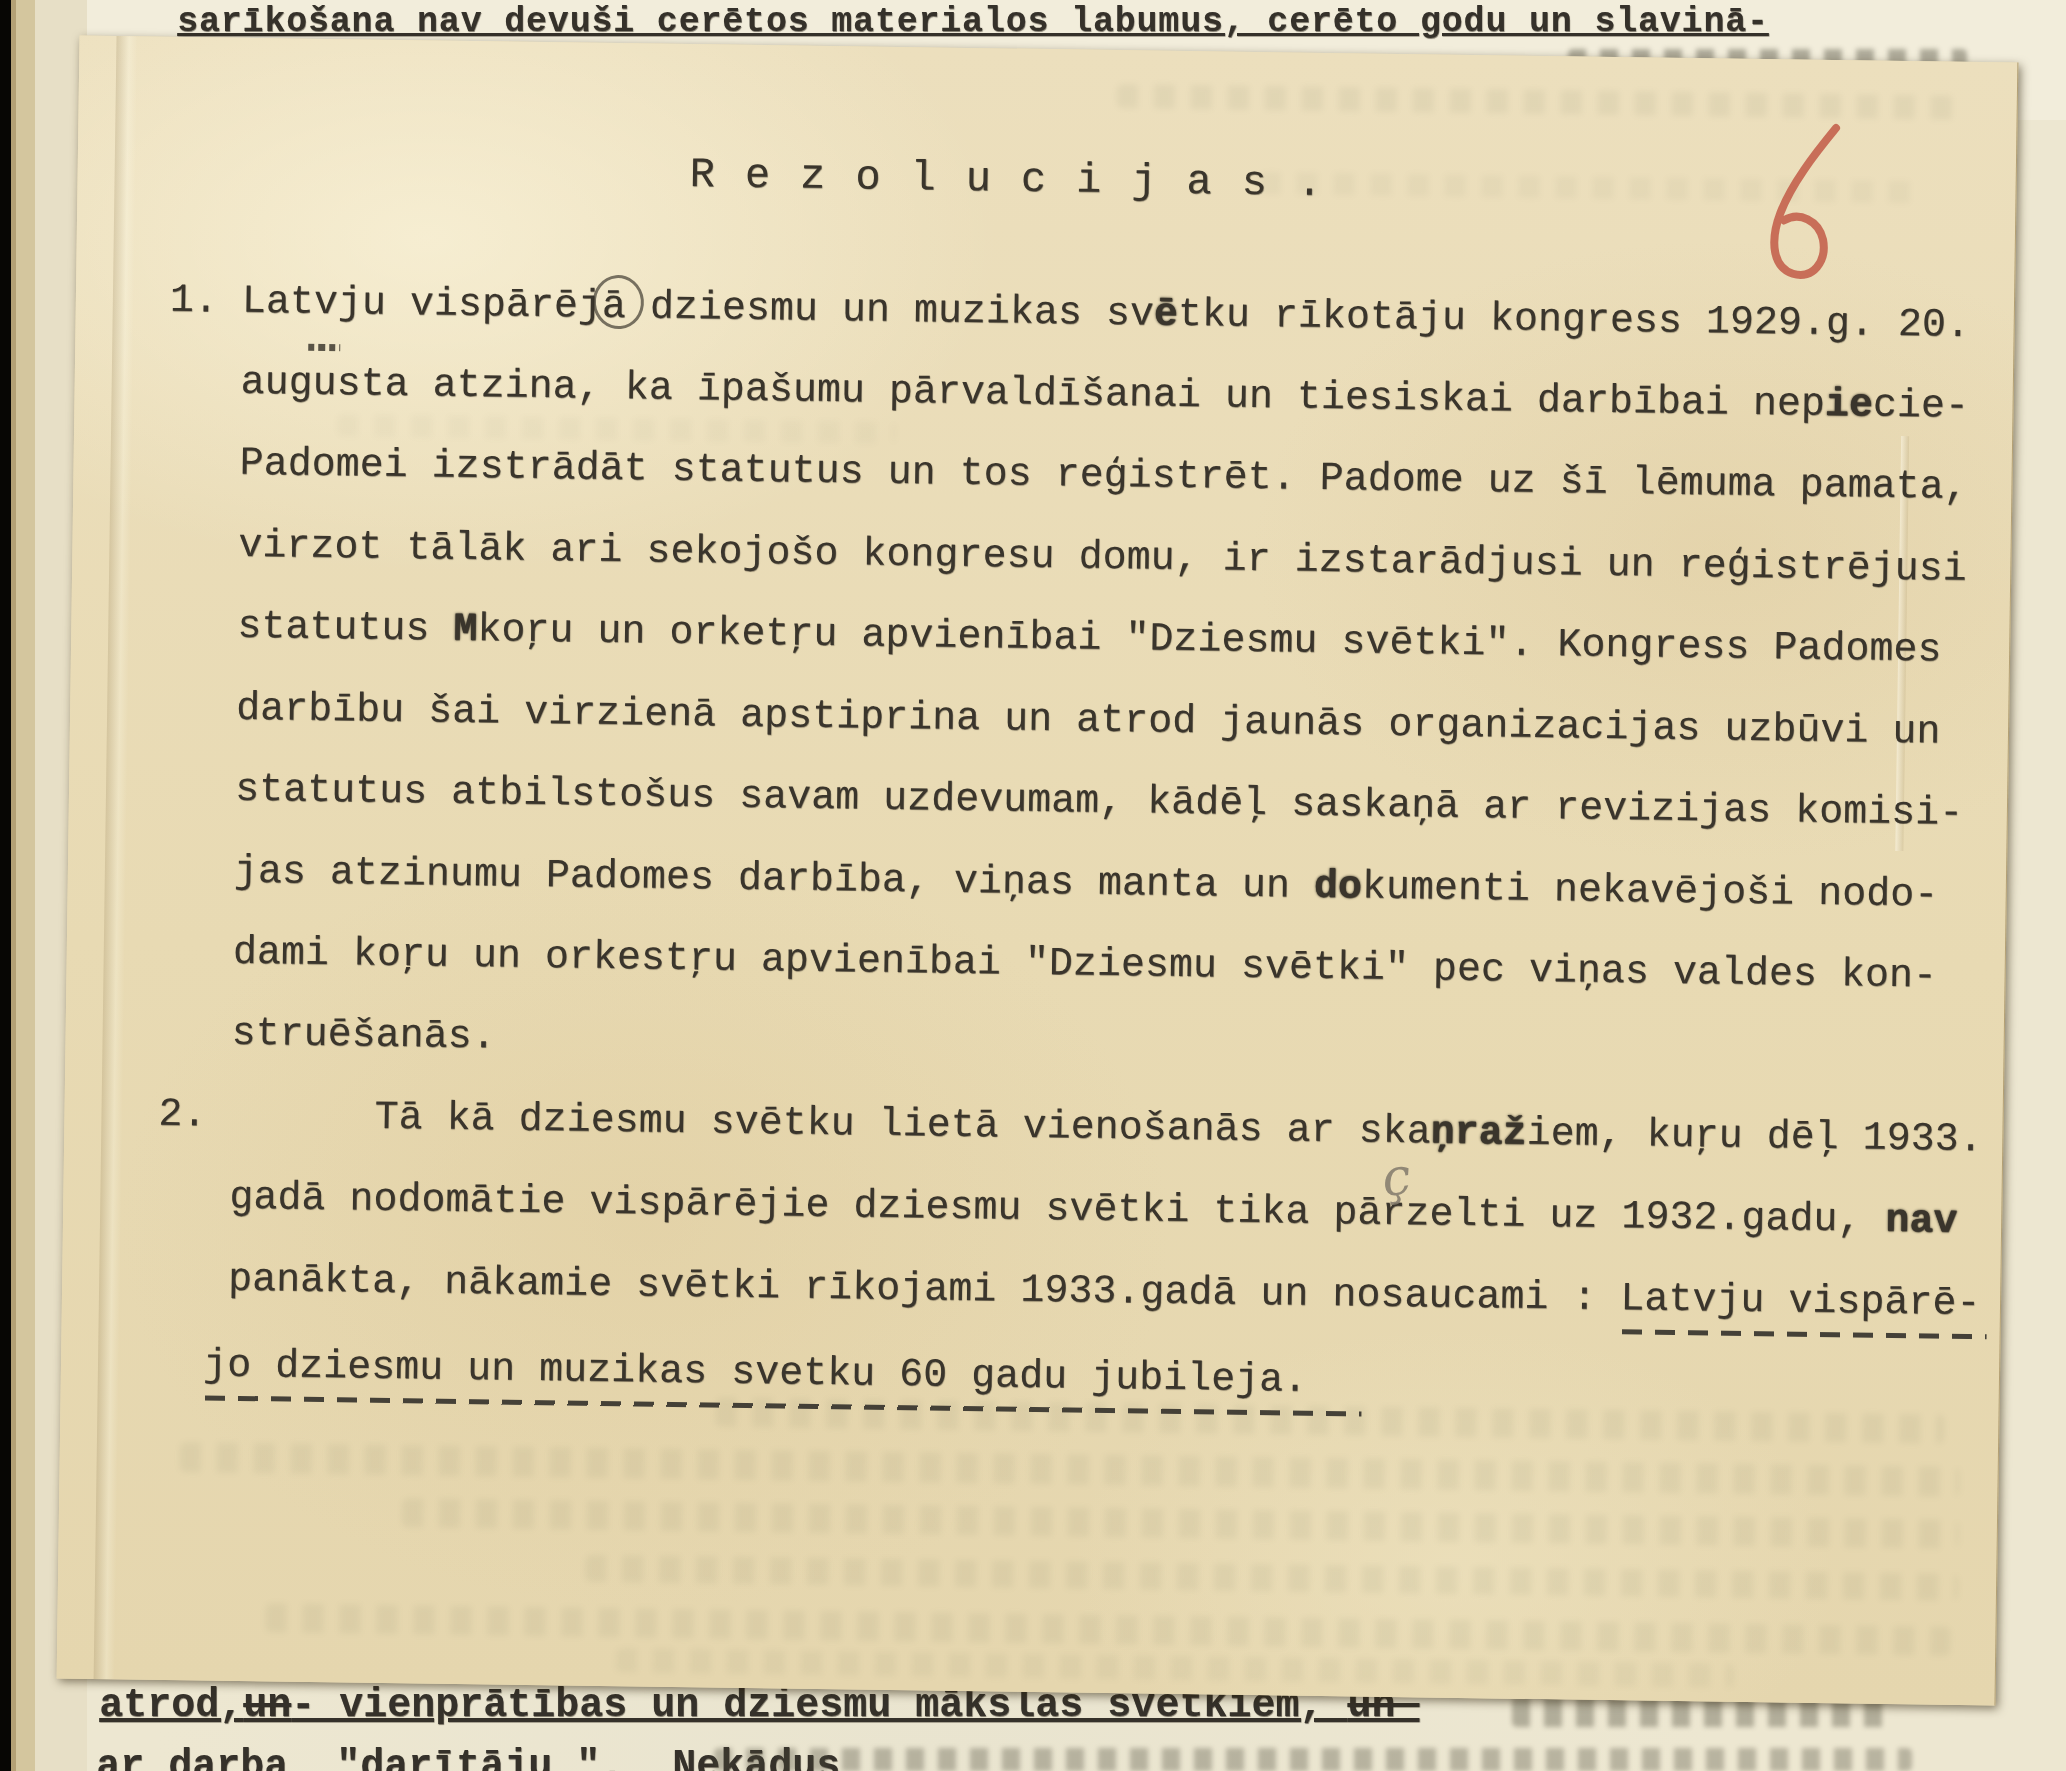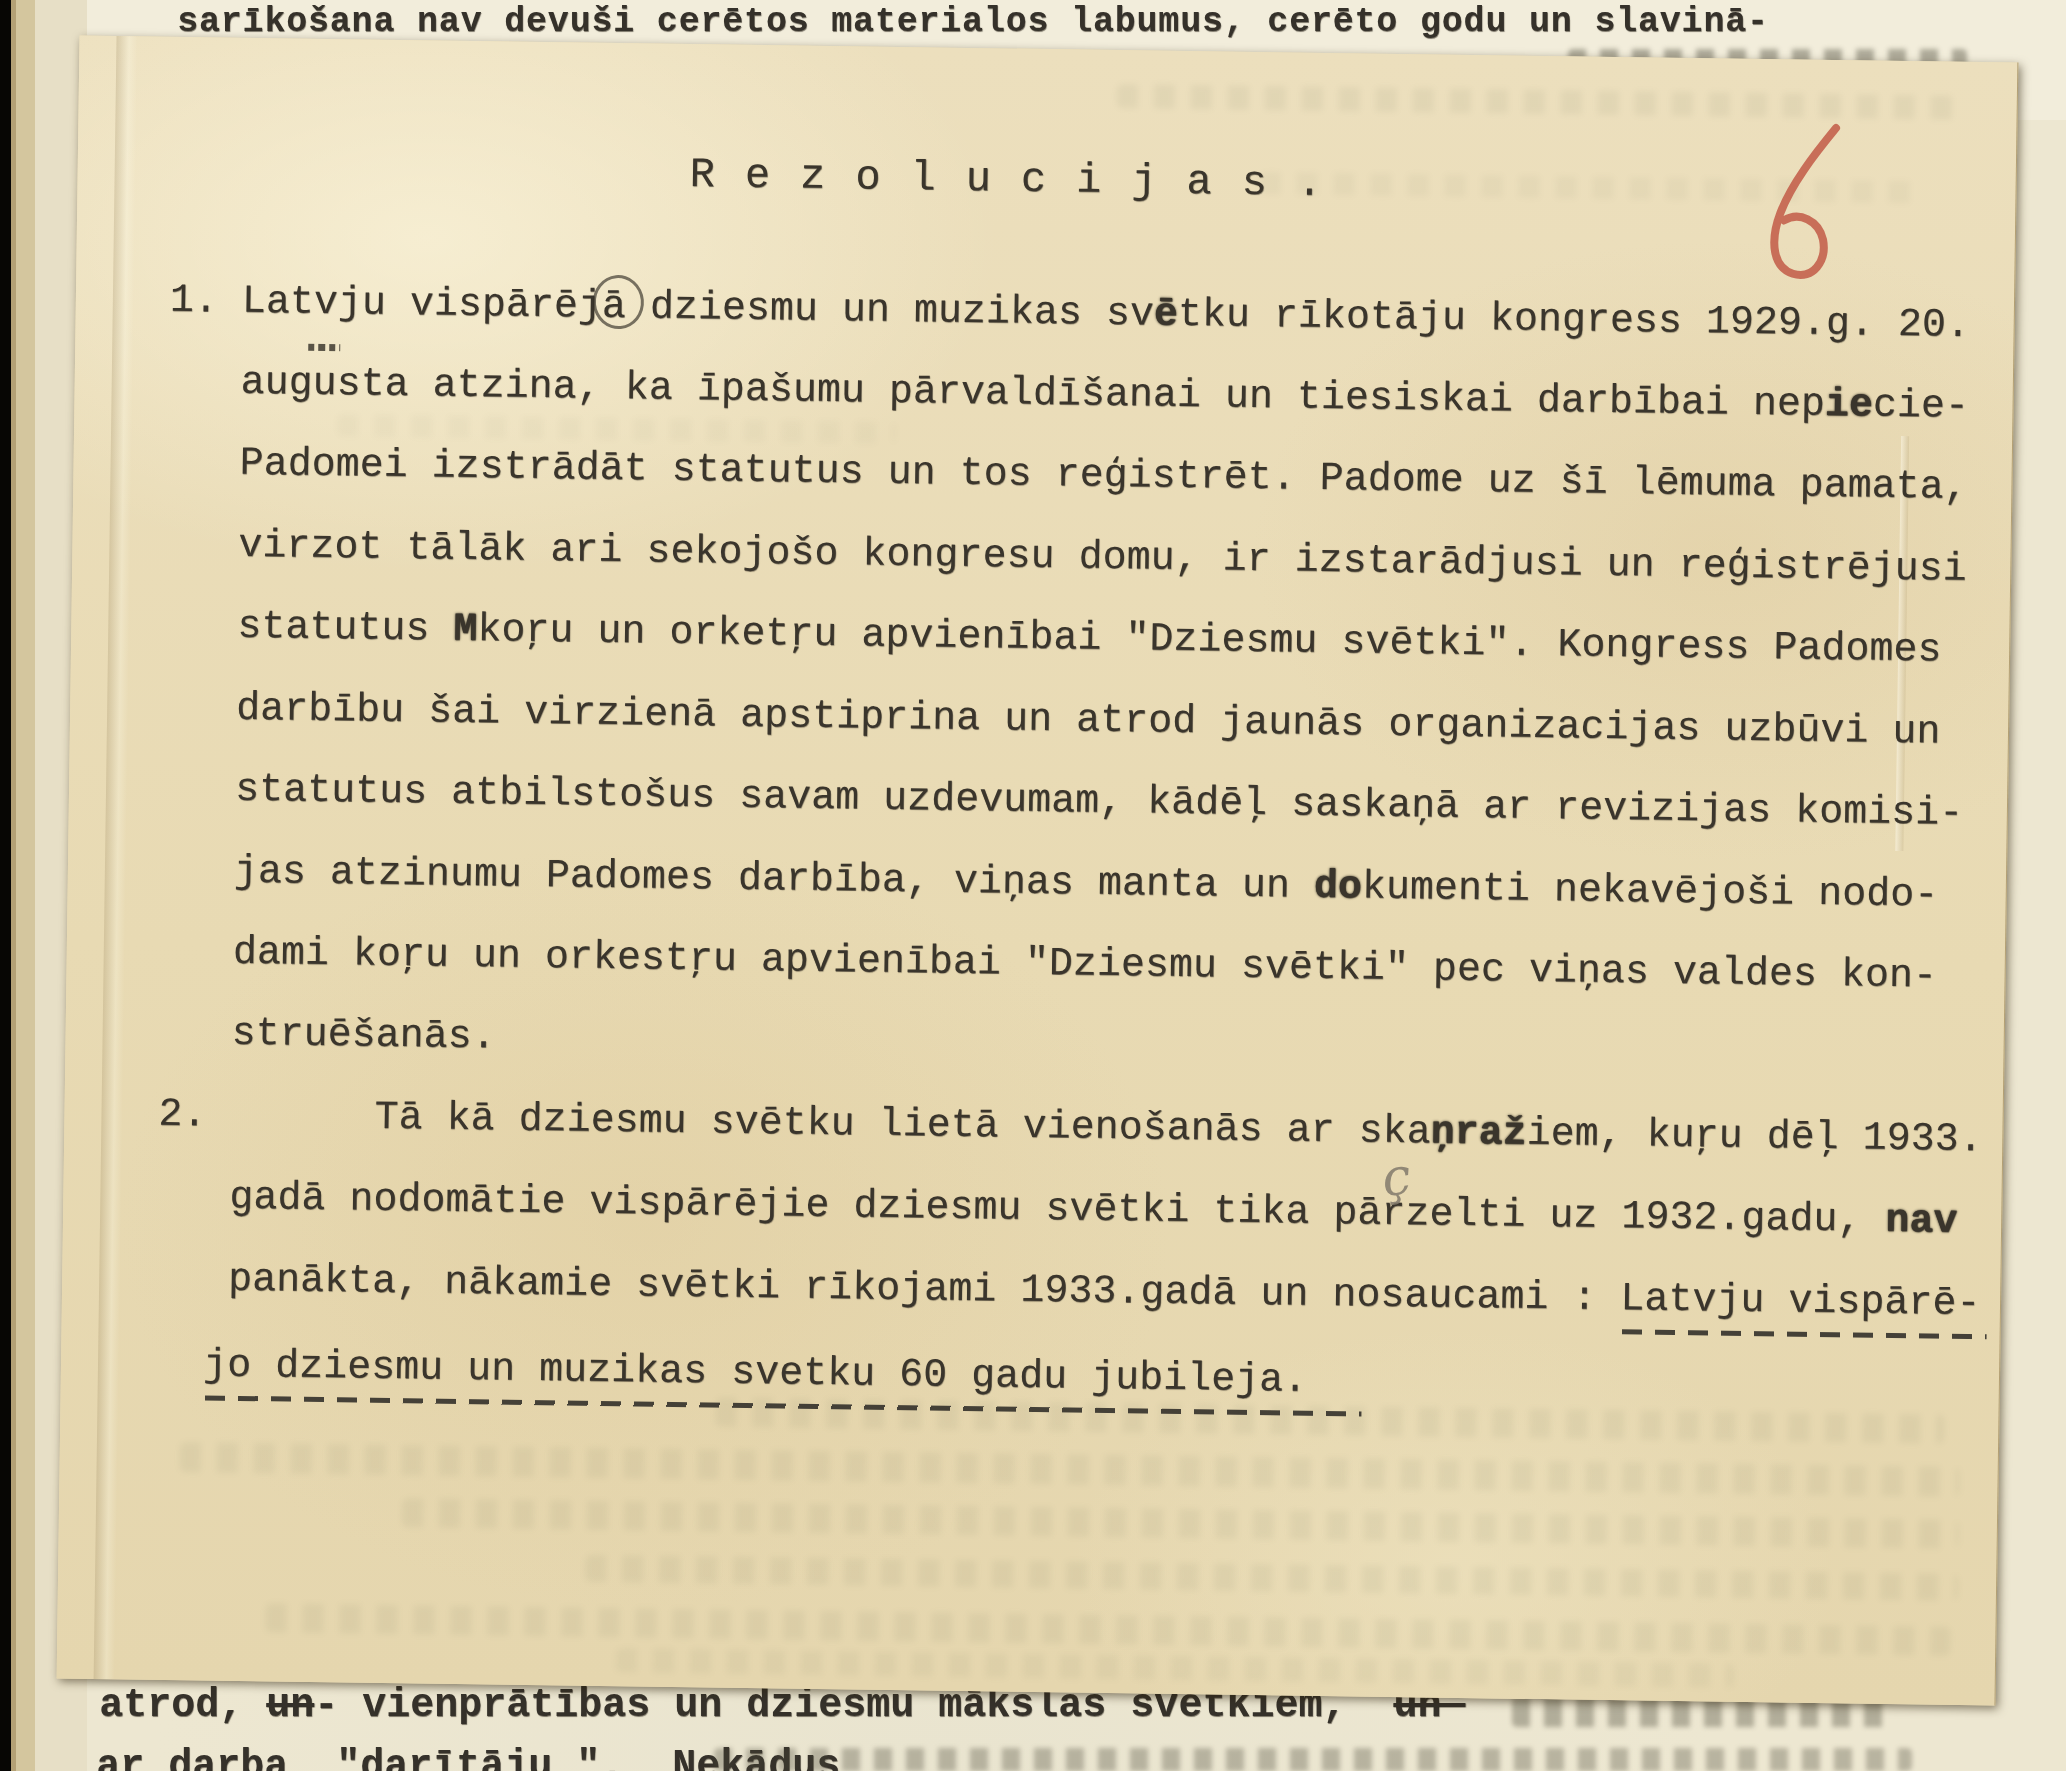--- a/index.html
+++ b/index.html
@@ -12,25 +12,25 @@
   
   #underlay{
     position:absolute;left:11.2px;top:0;width:2055px;height:1772px;
     background-color:#ede7d1;
     background-image:
       linear-gradient(90deg,#b4a175 0 4.8px,#d4c69e 4.8px 24px,#e7dfc6 24px 76px,rgba(0,0,0,0) 76px),
       linear-gradient(180deg,#f2eddb 0 120px,rgba(0,0,0,0) 120px),
       radial-gradient(1118px 399px at 45% 99%,#e9e4cf 0%,rgba(0,0,0,0) 70%);
   }
   .uline{position:absolute;white-space:pre;color:#35312a;
-    text-shadow:0.5px 0.6px 0.8px rgba(50,44,34,.6);}
+    text-shadow:0.5px 0.6px 0.8px rgba(50,44,34,.6);text-decoration:underline;}
   #under-top-line{left:166px;top:1.6px;font-size:35px;font-weight:700;letter-spacing:0.8px;}
   #under-line-a{left:88px;top:1683px;font-size:40px;font-weight:700;}
   #under-line-b{left:85px;top:1744px;font-size:40px;font-weight:700;}
-  .strike{text-decoration:line-through;text-decoration-thickness:4px;margin-left:23px;}
+  .strike{text-decoration:line-through;text-decoration-thickness:4px;}
   
   .smudge{position:absolute;border-radius:4.8px;
     background:repeating-linear-gradient(90deg,rgba(74,72,56,.8) 0 17.6px,rgba(0,0,0,0) 17.6px 32px);
     filter:blur(2.4px);}
   #frag-top{left:1557px;top:49px;width:399px;height:24px;opacity:.5;}
   #frag-bottom-a{left:1501px;top:1697px;width:375px;height:30px;opacity:.45;}
   #frag-bottom-b{left:703px;top:1748px;width:1198px;height:23px;opacity:.4;}
   
   #mainpage{
     position:absolute;left:68px;top:49px;width:1938px;height:1643px;

